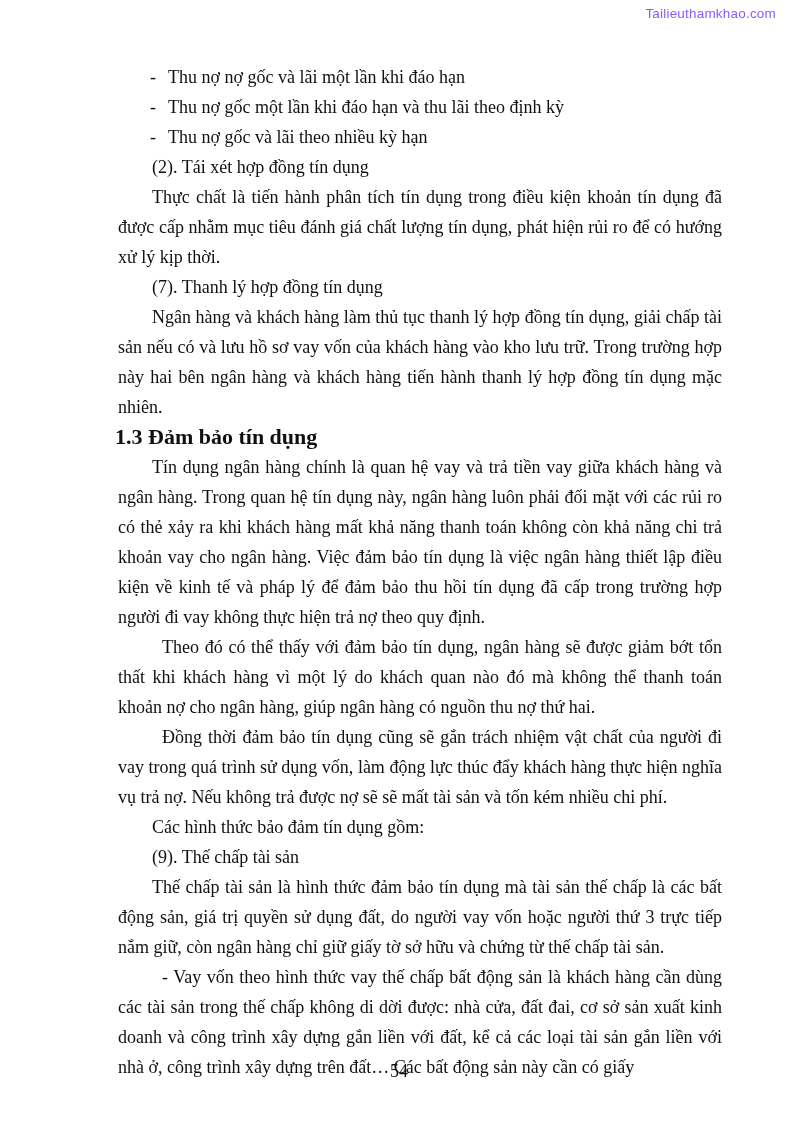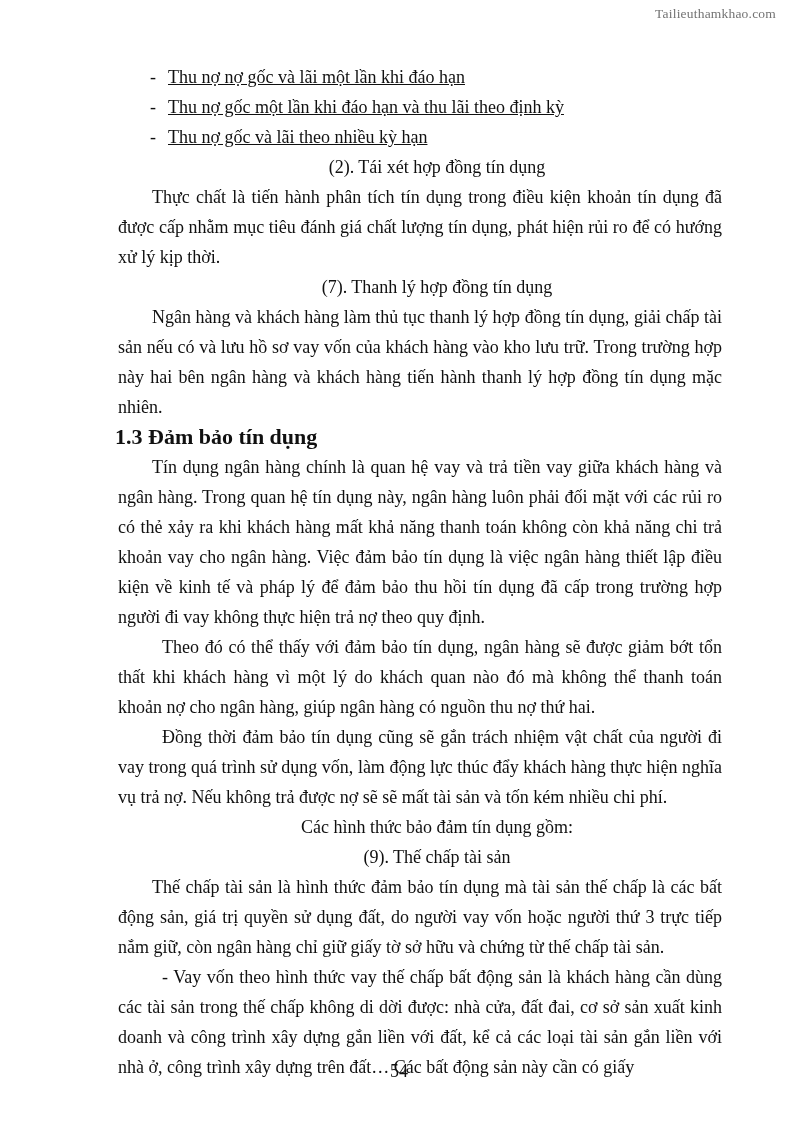--- a/index.html
+++ b/index.html
@@ -13,24 +13,24 @@
     height: 1123px;
     background: #ffffff;
     overflow: hidden;
     font-family: "Liberation Serif", "DejaVu Serif", serif;
     color: #101010;
   }
   .watermark {
     position: absolute;
     top: 6px;
     right: 18px;
-    font-family: Liberation Serif, serif;
+    font-family: Liberation Sans, sans-serif;
     font-size: 13.5px;
     letter-spacing: 0.2px;
-    color: #737373;
+    color: #8b5cf6;
     user-select: none;
   }
   .content {
     position: absolute;
     left: 118px;
     top: 62px;
     width: 604px;
   }
   p {
     margin: 0;
@@ -41,38 +41,37 @@
     -webkit-hyphens: none;
     hyphens: none;
   }
   p.indent {
     text-indent: 34px;
   }
   p.indent-wide {
     text-indent: 44px;
   }
   p.noj {
-    text-align: center;
+    text-align: left;
     font-family: Liberation Serif, serif;
   }
   .bullet {
     text-align: left;
     text-indent: 0;
     padding-left: 32px;
     position: relative;
   }
   .bullet .dash {
     position: absolute;
     left: 32px;
     top: 0;
   }
   .bullet .btext {
     display: inline-block;
     padding-left: 18px;
-    text-decoration: underline;
   }
   h2.heading {
     margin: 0;
     margin-left: -3px;
     font-size: 22px;
     line-height: 30px;
     font-weight: bold;
     text-align: left;
   }
   .pagenum {

